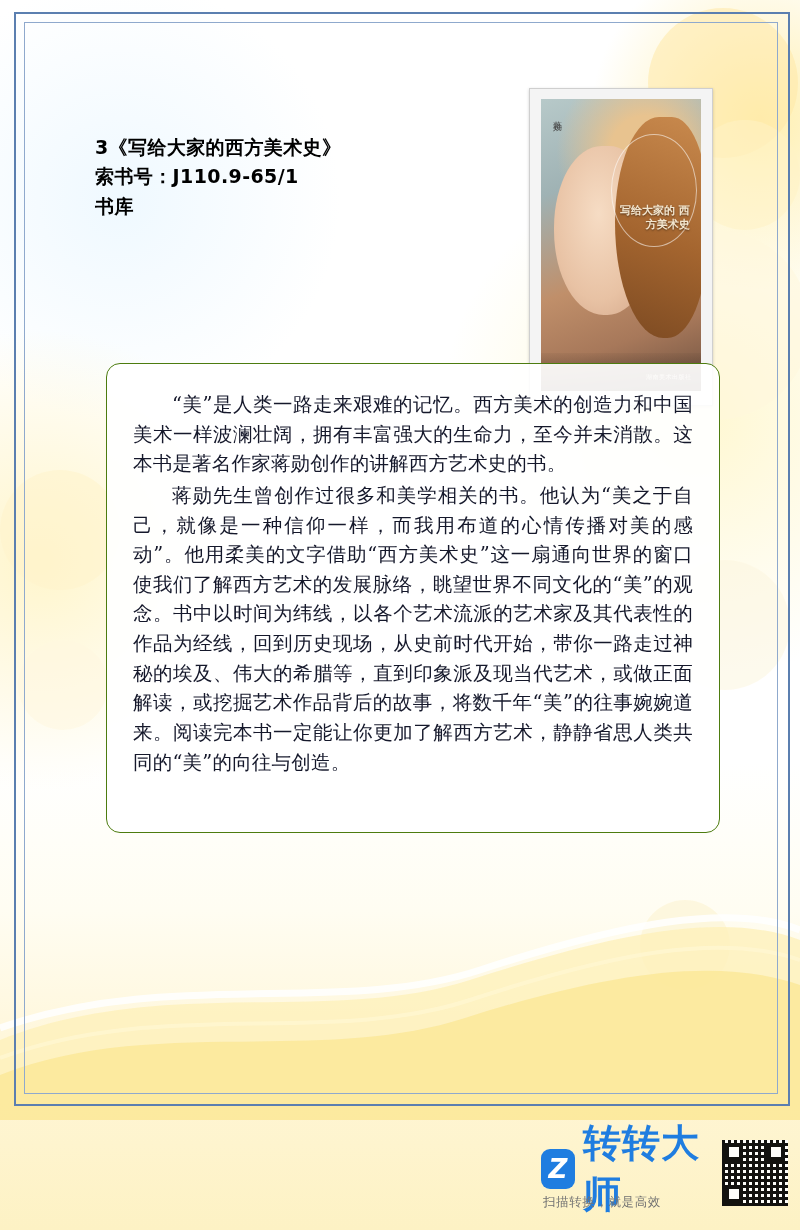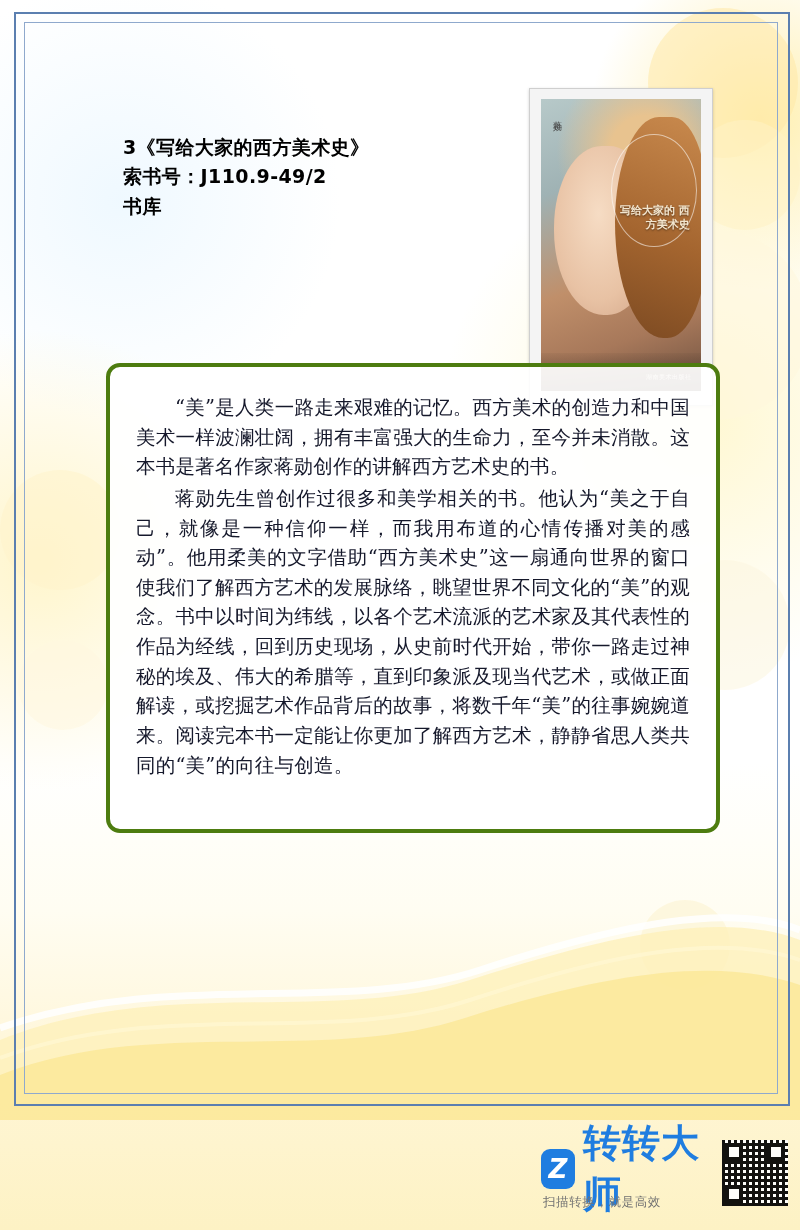--- a/index.html
+++ b/index.html
@@ -74,21 +74,21 @@
     left: 95px;
     top: 133px;
     width: 400px;
     color: #000000;
     font-family: "DejaVu Sans", sans-serif;
     font-size: 19px;
     font-weight: 700;
     line-height: 1.55;
     letter-spacing: 0.4px;
   }
-  .book-info .line { white-space: pre-wrap; margin-left: 28px; }
+  .book-info .line { white-space: pre-wrap; }
 
   
   .cover {
     position: absolute;
     left: 529px;
     top: 88px;
     width: 184px;
     height: 318px;
     background: #f4f4f4;
     border: 1px solid #cfcfcf;
@@ -174,21 +174,21 @@
   }
 
   
   .desc-card {
     position: absolute;
     left: 106px;
     top: 363px;
     width: 614px;
     height: 470px;
     background: rgba(255,255,255,0.92);
-    border: 4px solid #4d7c0f;
+    border: 1px solid #4d7c0f;
     border-radius: 14px;
     box-sizing: border-box;
     padding: 26px 26px 20px 26px;
   }
   .desc-p {
     margin: 0;
     color: #15182b;
     font-family: "DejaVu Serif", serif;
     font-size: 19.5px;
     line-height: 1.52;
@@ -286,21 +286,21 @@
     <path d="M0,238 C170,178 340,226 480,180 C620,134 730,112 800,140" fill="none" stroke="#ffffff" stroke-width="7" opacity="0.85"></path>
     <path d="M0,268 C160,208 330,256 470,210 C610,164 720,142 800,170" fill="none" stroke="#fff6cf" stroke-width="4" opacity="0.9"></path>
   </svg>
 </div>
 
 <div class="frame-outer"></div>
 <div class="frame-inner"></div>
 
 <div class="book-info">
   <div class="line">3《写给大家的西方美术史》</div>
-  <div class="line">索书号：J110.9-49/2</div>
+  <div class="line">索书号：J110.9-65/1</div>
   <div class="line">书库</div>
 </div>
 
 <div class="cover">
   <div class="cover-art">
     <div class="cover-face"></div>
     <div class="cover-hair"></div>
     <div class="cover-circle"></div>
     <div class="cover-author">蒋勋</div>
     <div class="cover-title">写给大家的

